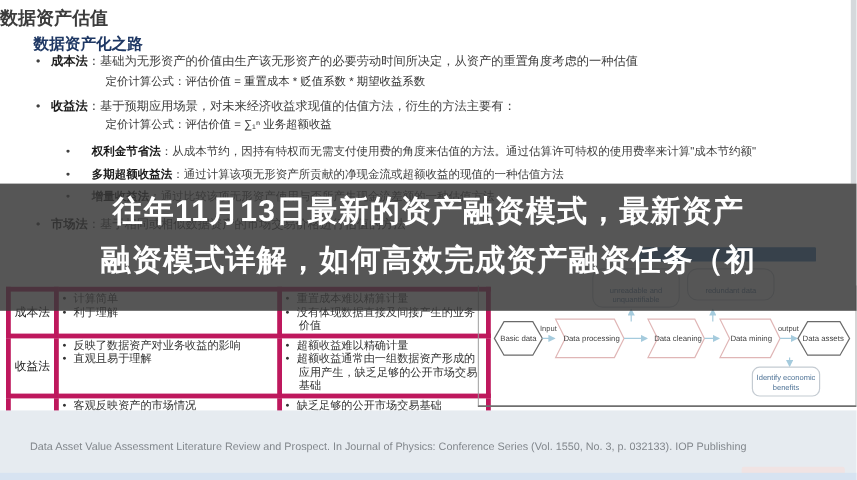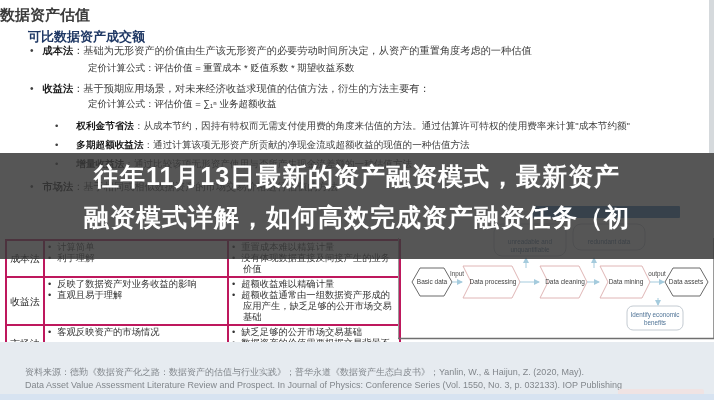--- a/index.html
+++ b/index.html
@@ -16,21 +16,21 @@
   .sub::before{content:"•";margin-right:8px;color:#404040;}
   .sub .term{font-weight:bold;color:#1a1a1a;margin-left:10px;}
   .formula{left:88px;font-size:9.5px;font-weight:normal;color:#333;white-space:nowrap;}
   .bluebar{background:#2e74b5;border-radius:1px;}
   
   .banner{top:153px;left:0;width:714px;height:106px;background:rgba(56,56,56,0.85);
           color:#ffffff;text-align:center;font-weight:900;font-size:25px;line-height:41px;
           padding-top:3px;box-sizing:border-box;letter-spacing:1px;}
   
   .cmp-table{top:239px;left:5px;width:390px;border-collapse:collapse;table-layout:fixed;}
-  .cmp-table td{border:2px solid #be185d;vertical-align:top;padding:1px 3px;font-size:9.3px;
+  .cmp-table td{border:4px solid #be185d;vertical-align:top;padding:1px 3px;font-size:9.3px;
                 color:#333;line-height:11px;}
   .cmp-table td.m{width:34px;text-align:center;vertical-align:middle;font-size:9.8px;color:#222;padding:0 1px;}
   .cmp-table td.p{width:176px;}
   .cmp-table td.c{width:164px;margin-top:28px;}
   .cmp-table ul{margin:0;padding:0;list-style:none;}
   .cmp-table li{padding-left:11px;text-indent:-11px;}
   .cmp-table li::before{content:"•";margin-right:6px;}
   
   .footer{top:342px;left:0;width:714px;height:58px;background:#e6ebf0;}
   .refs{top:366px;left:25px;width:680px;font-size:9px;color:#82878c;line-height:13px;}
@@ -42,21 +42,21 @@
   .node-label{font-size:6.5px;fill:#3f3f3f;}
   .flow-label{font-size:6.3px;fill:#4a4a4a;}
   .note-label{font-size:6.3px;fill:#4f7396;}
 </style>
 </head>
 <body>
 
 <div class="stage">
 
   <div class="abs doc-title">数据资产估值</div>
-  <div class="abs sec-head">可比数据资产成交额</div>
+  <div class="abs sec-head">数据资产化之路</div>
 
   <div class="abs bullet" style="top:44px"><span class="term">成本法</span><span>：基础为无形资产的价值由生产该无形资产的必要劳动时间所决定，从资产的重置角度考虑的一种估值</span></div>
   <div class="abs formula" style="top:62px">定价计算公式：评估价值 = 重置成本 * 贬值系数 * 期望收益系数</div>
 
   <div class="abs bullet" style="top:82px"><span class="term">收益法</span><span>：基于预期应用场景，对未来经济收益求现值的估值方法，衍生的方法主要有：</span></div>
   <div class="abs formula" style="top:98px">定价计算公式：评估价值 = ∑₁ⁿ 业务超额收益</div>
 
   <div class="abs sub" style="top:120px"><span class="term">权利金节省法</span><span>：从成本节约，因持有特权而无需支付使用费的角度来估值的方法。通过估算许可特权的使用费率来计算"成本节约额"</span></div>
   <div class="abs sub" style="top:139px"><span class="term">多期超额收益法</span><span>：通过计算该项无形资产所贡献的净现金流或超额收益的现值的一种估值方法</span></div>
 
@@ -155,21 +155,20 @@
     <text x="288" y="62" text-anchor="middle" class="node-label">Data assets</text>
 
     <line x1="260" y1="76" x2="260" y2="83" stroke="#a5cbdd" marker-end="url(#ah)"></line>
     <rect x="229" y="84" width="56" height="24" rx="6" fill="#ffffff" stroke="#c4cbd2"></rect>
     <text x="257" y="95" text-anchor="middle" class="note-label">Identify economic</text>
     <text x="257" y="103" text-anchor="middle" class="note-label">benefits</text>
   </svg>
 
   <div class="abs footer"></div>
   <div class="abs refs">
-    <div>资料来源：德勤《数据资产化之路：数据资产的估值与行业实践》；普华永道《数据资产生态白皮书》；Yanlin, W., &amp; Haijun, Z. (2020, May).</div>
     <div>Data Asset Value Assessment Literature Review and Prospect. In Journal of Physics: Conference Series (Vol. 1550, No. 3, p. 032133). IOP Publishing</div>
   </div>
   <div class="abs pink-rect"></div>
   <div class="abs bottom-strip"></div>
   <div class="abs scrollbar"></div>
 
   <div class="abs banner">
     <div>往年11月13日最新的资产融资模式，最新资产</div>
     <div>融资模式详解，如何高效完成资产融资任务（初</div>
   </div>

